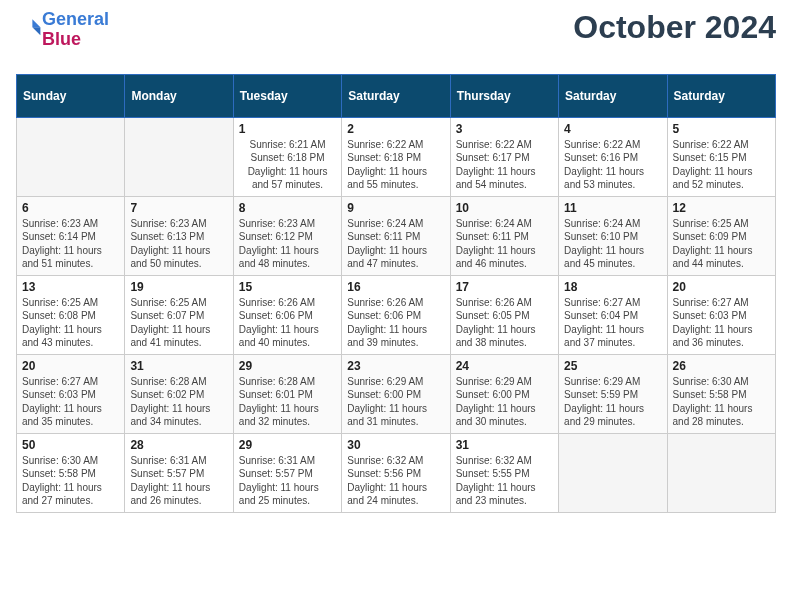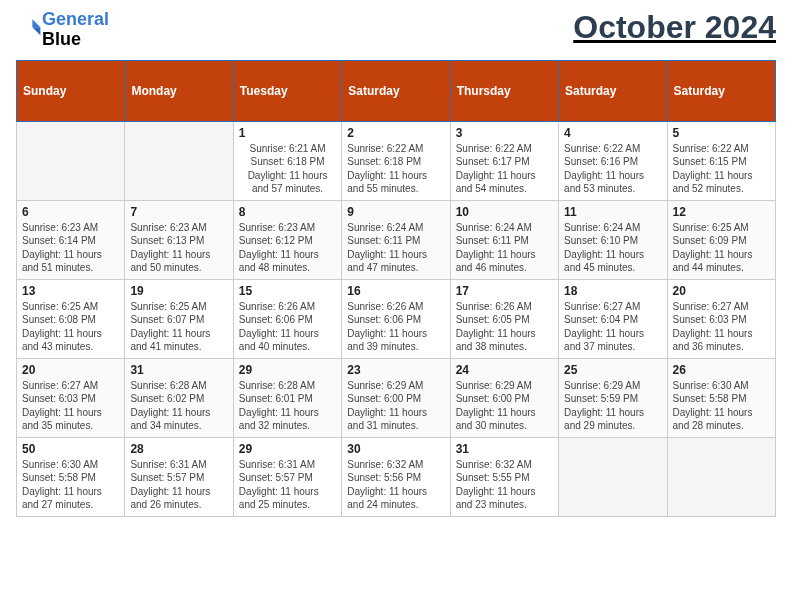--- a/index.html
+++ b/index.html
@@ -13,21 +13,21 @@
     .page {
       width: 792px;
       min-height: 612px;
       background: #fff;
       padding: 10px 16px 16px 16px;
     }
     .header {
       display: flex;
       justify-content: space-between;
       align-items: flex-start;
-      margin-bottom: 10px;
+      margin-bottom: 24px;
     }
     .logo {
       display: flex;
       align-items: center;
     }
     .logo-text {
       font-size: 18px;
       font-weight: bold;
       color: #2c3e50;
       line-height: 1.1;
@@ -35,43 +35,42 @@
     .logo-text span {
       color: #3a7bd5;
     }
     .logo-icon {
       width: 24px;
       height: 24px;
       margin-left: 2px;
     }
     .title-block {
       text-align: center;
-      text-decoration: underline;
     }
     .month-year {
       font-size: 32px;
       font-weight: bold;
       color: #2c3e50;
       line-height: 1.1;
     }
     .location {
       font-size: 14px;
       color: #555;
     }
     .calendar {
       width: 100%;
       border-collapse: collapse;
       border: 1px solid #ccc;
     }
     .calendar th {
-      background: #c2410c;
+      background: #0c4a6e;
       color: #fff;
       font-size: 12px;
       font-weight: bold;
-      padding: 23px 6px;
+      padding: 14px 6px;
       text-align: left;
       border: 1px solid #2d6bbf;
       margin-left: 20px;
     }
     .calendar td {
       border: 1px solid #ccc;
       vertical-align: top;
       padding: 4px 5px;
       width: calc(100% / 7);
       min-height: 80px;
@@ -106,21 +105,21 @@
     <div class="logo">
       <div>
         <svg class="logo-icon" viewBox="0 0 30 30">
           <polygon points="18,4 28,14 18,14" fill="#3a7bd5"></polygon>
           <polygon points="18,14 28,14 28,24" fill="#2d6bbf"></polygon>
         </svg>
       </div>
       <div>
         <div class="logo-text">
           <span>General</span><br>
-          <span style="color:#000000">Blue</span>
+          <span style="color:#be185d">Blue</span>
         </div>
       </div>
     </div>
     <div class="title-block">
       <div class="month-year">October 2024</div>
     </div>
   </div>
 
   <table class="calendar">
     <thead>

